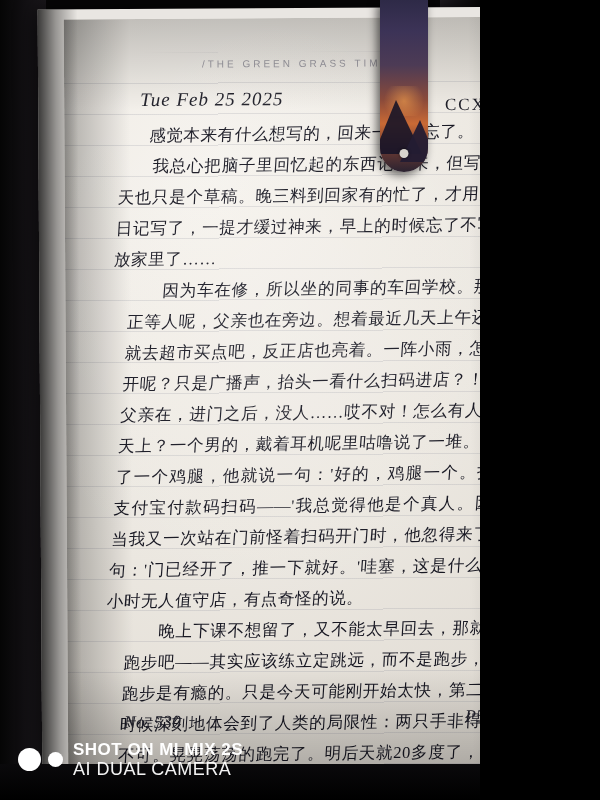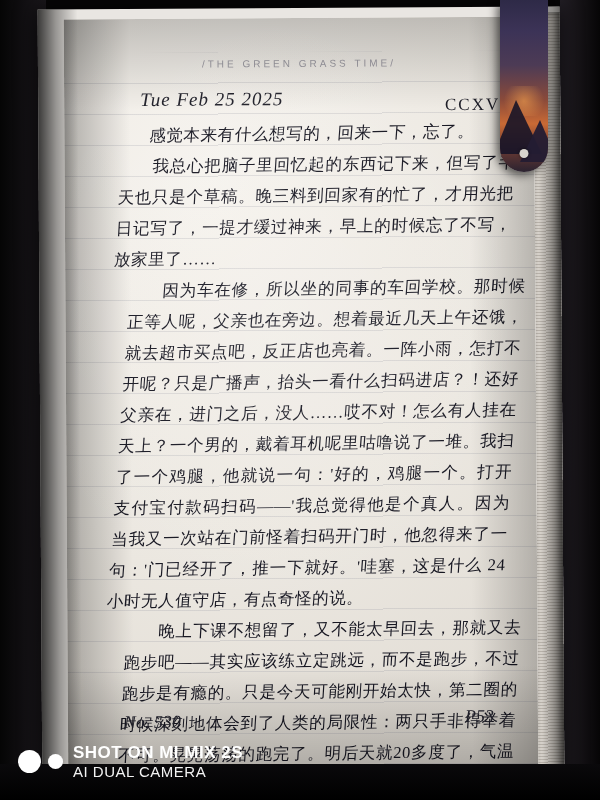--- a/index.html
+++ b/index.html
@@ -8,21 +8,21 @@
     background: #000;
   }
   body {
     width: 600px;
     height: 800px;
     overflow: hidden;
     font-family: "Liberation Sans", sans-serif;
   }
   #photo {
     position: relative;
-    width: 600px;
+    width: 480px;
     height: 800px;
     overflow: hidden;
     background: #0d0c0e;
   }
 
   
   .desk-left {
     position: absolute;
     left: 0; top: 0;
     width: 46px; height: 800px;
@@ -245,21 +245,21 @@
   .wm-text { line-height: 1.15; }
   .wm-line1 {
     color: #ffffff;
     font-size: 17px;
     font-weight: bold;
     letter-spacing: .5px;
     font-family: "Liberation Sans", sans-serif;
   }
   .wm-line2 {
     color: #ffffff;
-    font-size: 15px;
+    font-size: 18px;
     letter-spacing: .5px;
     font-family: "Liberation Sans", sans-serif;
     opacity: .95;
   }
 </style>
 </head>
 <body>
 
 <div id="photo">
 

